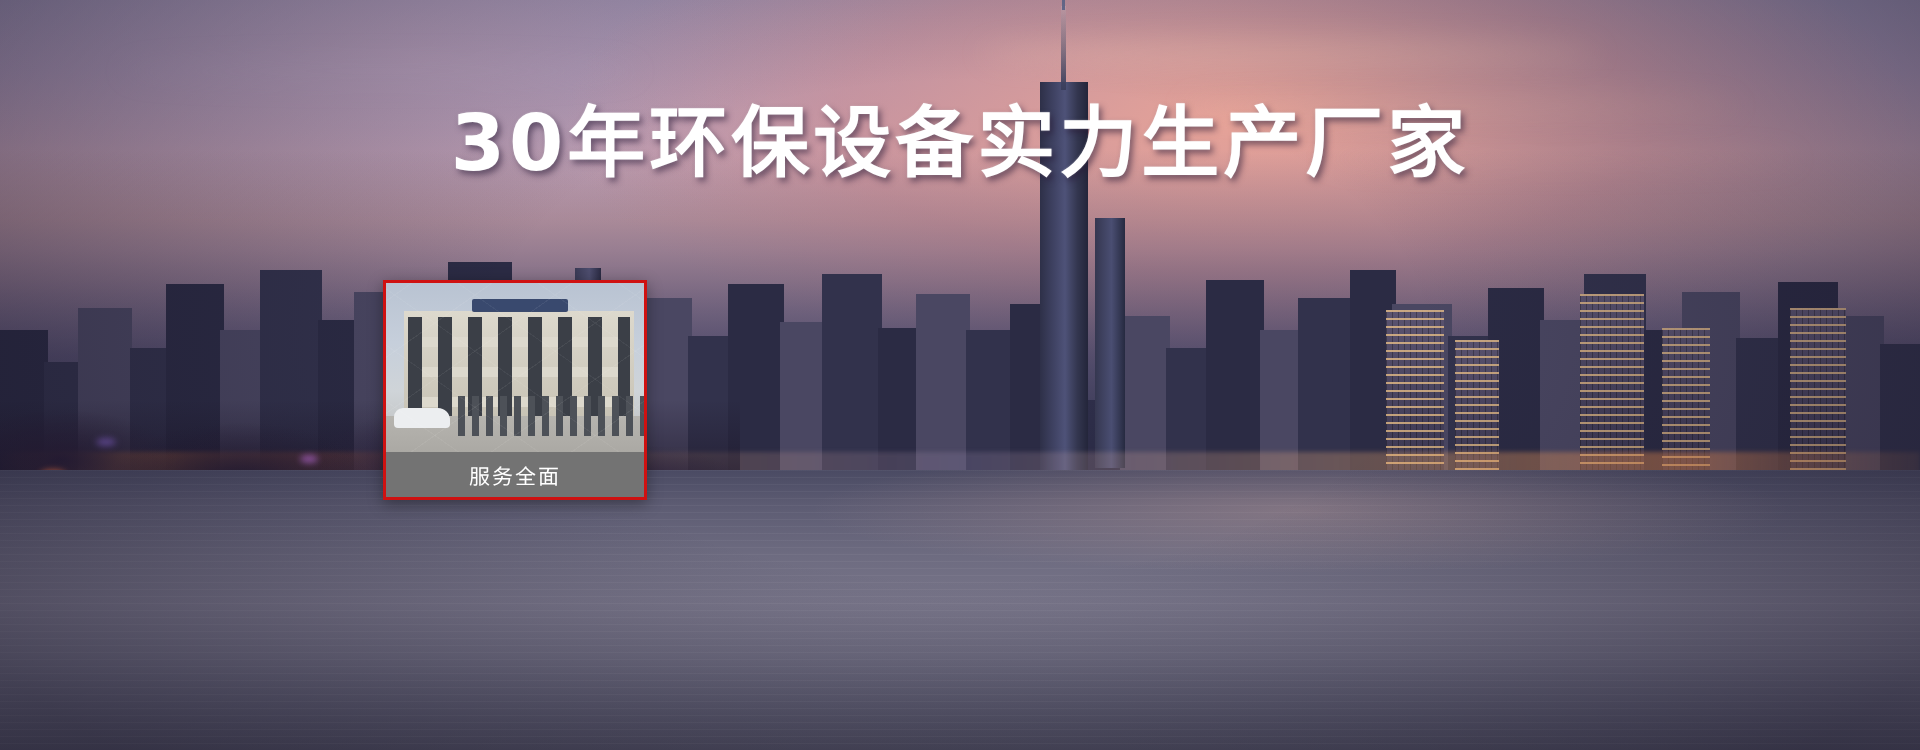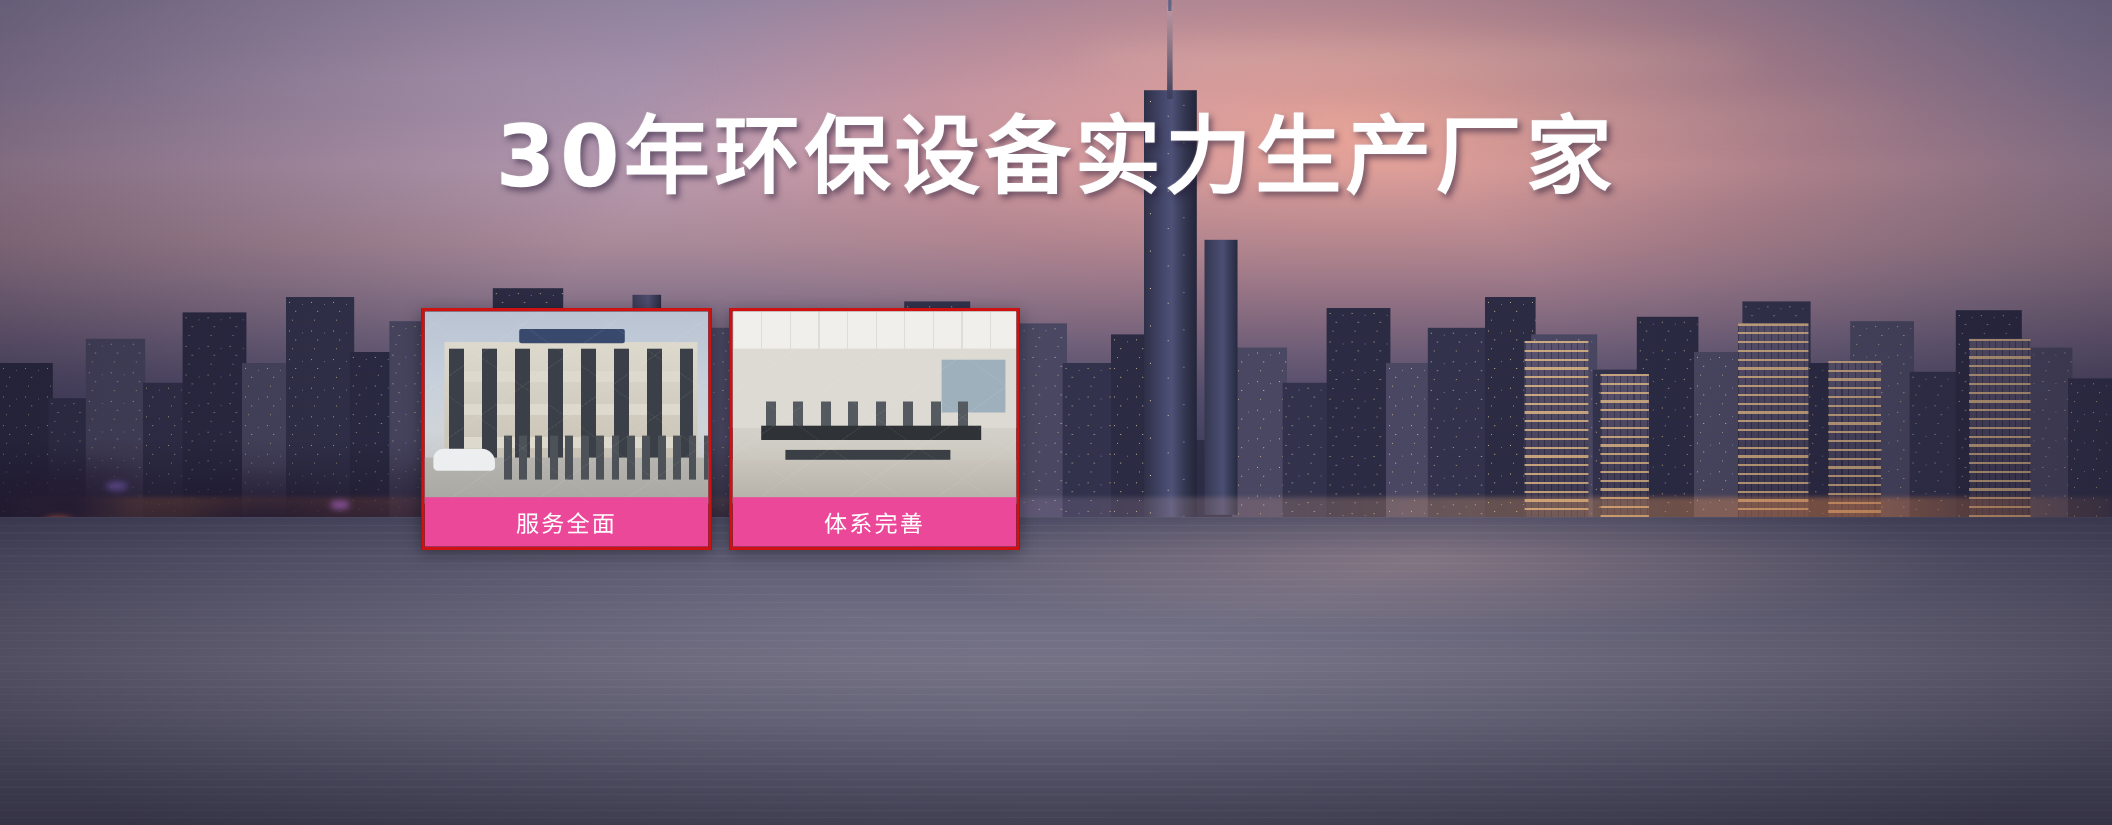--- a/index.html
+++ b/index.html
@@ -134,21 +134,21 @@
     position:absolute;left:383px;top:280px;width:1155px;height:220px;
     display:flex;gap:16px;
   }
   .card{
     width:264px;height:220px;
     border:3px solid #cf1111;background:#1d2433;position:relative;overflow:hidden;
     box-shadow:0 4px 14px rgba(0,0,0,.35);
   }
   .card-photo{position:absolute;left:0;top:0;width:100%;height:175px;overflow:hidden;}
   .card-cap{
-    position:absolute;left:0;bottom:0;width:100%;height:45px;background:#ec4899;
+    position:absolute;left:0;bottom:0;width:100%;height:45px;background:#737373;
     display:flex;align-items:center;justify-content:center;
   }
   .card-cap span{
     color:#fff;font-size:21px;letter-spacing:2px;
     font-family:"DejaVu Sans","Liberation Sans",sans-serif;
   }
   .wm{
     position:absolute;inset:0;opacity:.35;
     background-image:repeating-linear-gradient(-35deg, rgba(255,255,255,.18) 0px, rgba(255,255,255,.18) 1px, rgba(0,0,0,0) 1px, rgba(0,0,0,0) 46px),
                      repeating-linear-gradient(35deg, rgba(255,255,255,.14) 0px, rgba(255,255,255,.14) 1px, rgba(0,0,0,0) 1px, rgba(0,0,0,0) 46px);
@@ -306,34 +306,17 @@
               <div class="staff"></div>
           </div>
           <div class="wm"></div>
         </div>
         <div class="card-cap">
           <span>服务全面</span>
         </div>
       </div>
 
 
-      <div class="card">
-        <div class="card-photo">
-          <div class="p3">
-            <div class="ceil"></div>
-              <div class="wall"></div>
-              <div class="win"></div>
-            <div class="ppl"></div>
-              <div class="desk"></div>
-              <div class="desk2"></div>
-              <div class="floor"></div>
-          </div>
-          <div class="wm"></div>
-        </div>
-        <div class="card-cap">
-          <span>体系完善</span>
-        </div>
-      </div>
 
 
     </div>
   </div>
 </div>
 
 </body></html>

